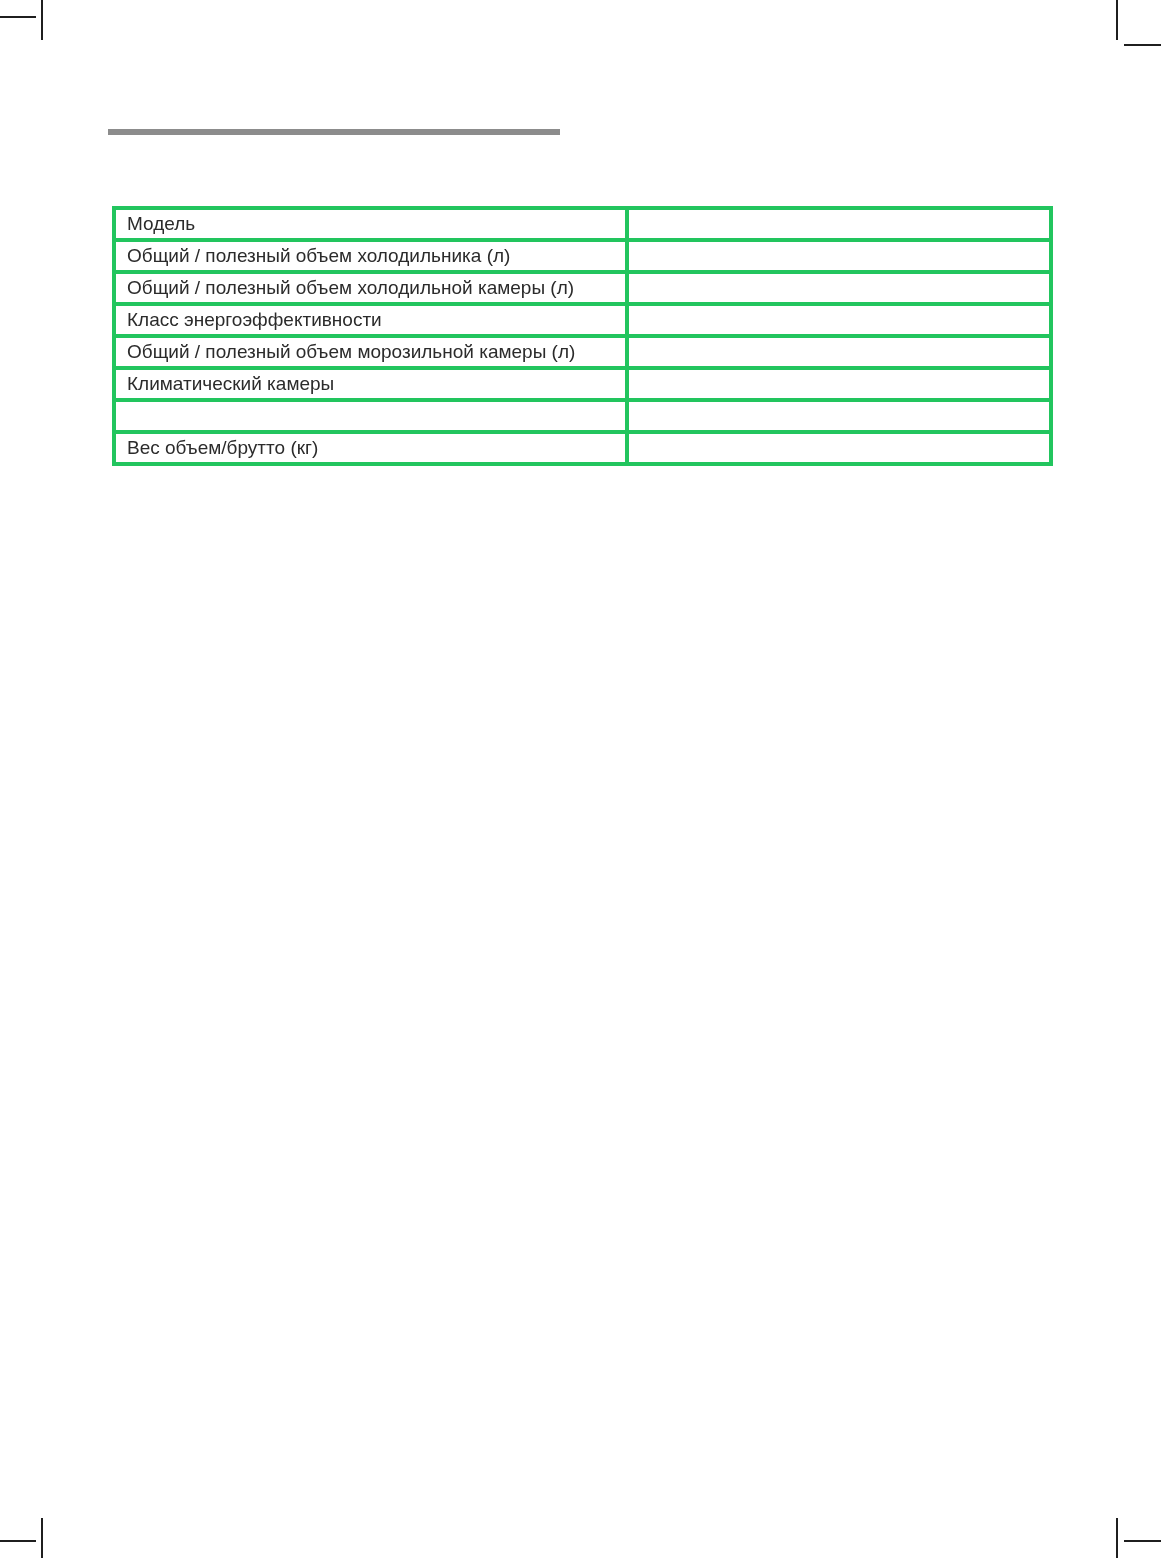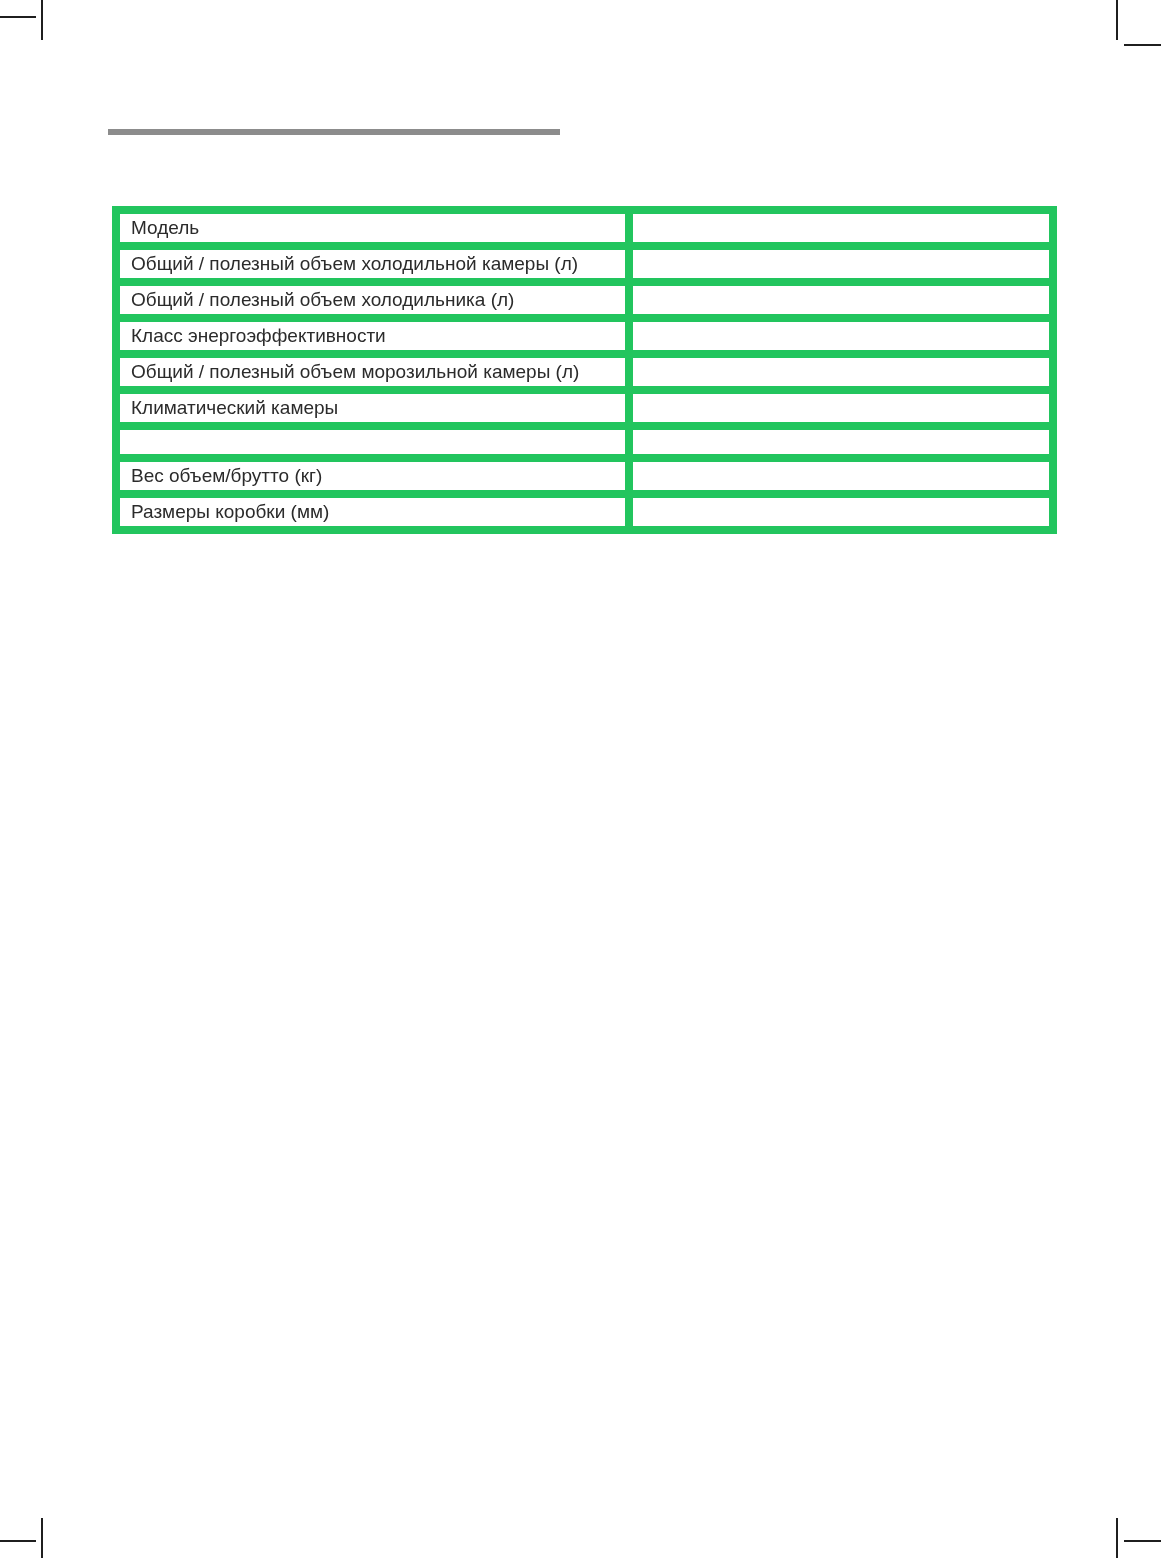--- a/index.html
+++ b/index.html
@@ -37,21 +37,21 @@
   
   .spec-table {
     position: absolute;
     left: 112px;
     top: 206px;
     width: 937px;
     border-collapse: collapse;
     table-layout: fixed;
   }
   .spec-table td {
-    border: 8px solid #22c55e;
+    border: 4px solid #22c55e;
     height: 32px;
     font-size: 19px;
     line-height: 22px;
     padding: 3px 10px 3px 11px;
     vertical-align: middle;
     white-space: nowrap;
     overflow: hidden;
   }
   .spec-table td.label-cell { width: 513px; }
   .spec-table td.value-cell { width: 424px; }
@@ -70,25 +70,25 @@
 
 <div class="section-rule"></div>
 
 <table class="spec-table">
   <tbody>
     <tr>
       <td class="label-cell">Модель</td>
       <td class="value-cell"></td>
     </tr>
     <tr>
-      <td class="label-cell">Общий / полезный объем холодильной камеры (л)</td>
+      <td class="label-cell">Общий / полезный объем холодильника (л)</td>
       <td class="value-cell"></td>
     </tr>
     <tr>
-      <td class="label-cell">Общий / полезный объем холодильника (л)</td>
+      <td class="label-cell">Общий / полезный объем холодильной камеры (л)</td>
       <td class="value-cell"></td>
     </tr>
     <tr>
       <td class="label-cell">Класс энергоэффективности</td>
       <td class="value-cell"></td>
     </tr>
     <tr>
       <td class="label-cell">Общий / полезный объем морозильной камеры (л)</td>
       <td class="value-cell"></td>
     </tr>
@@ -97,18 +97,14 @@
       <td class="value-cell"></td>
     </tr>
     <tr>
       <td class="label-cell"></td>
       <td class="value-cell"></td>
     </tr>
     <tr>
       <td class="label-cell">Вес объем/брутто (кг)</td>
       <td class="value-cell"></td>
     </tr>
-    <tr>
-      <td class="label-cell">Размеры коробки (мм)</td>
-      <td class="value-cell"></td>
-    </tr>
   </tbody>
 </table>
 
 </body></html>

